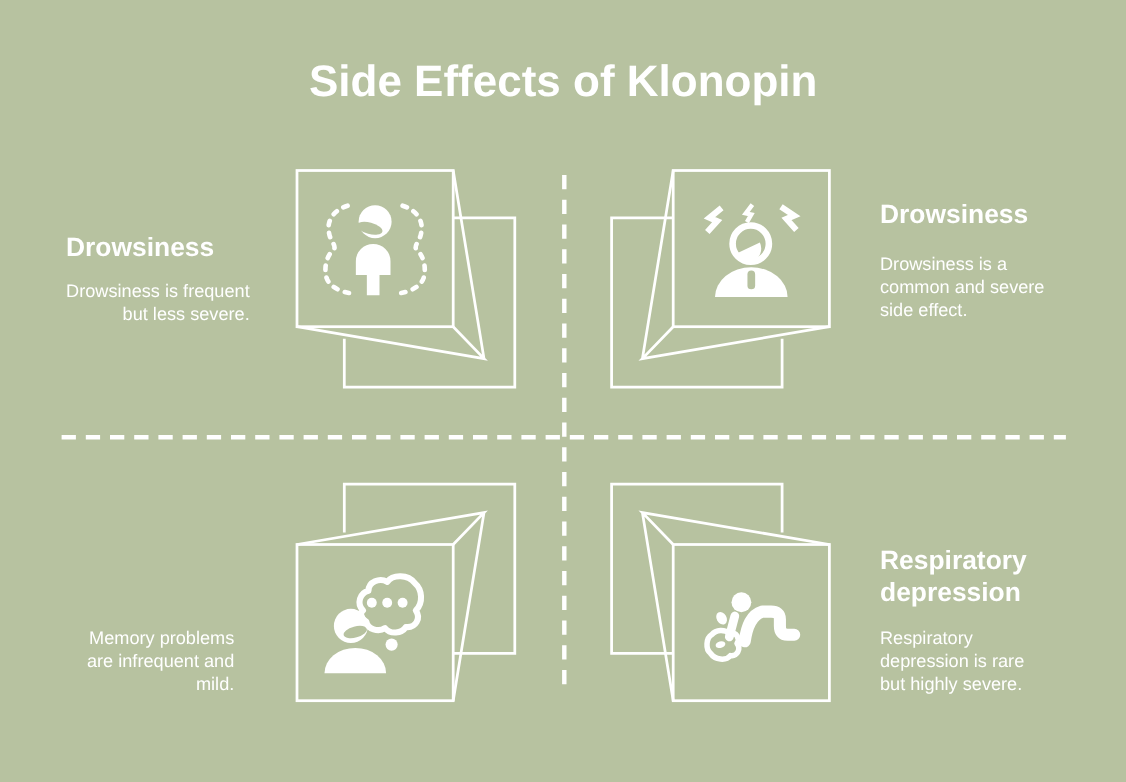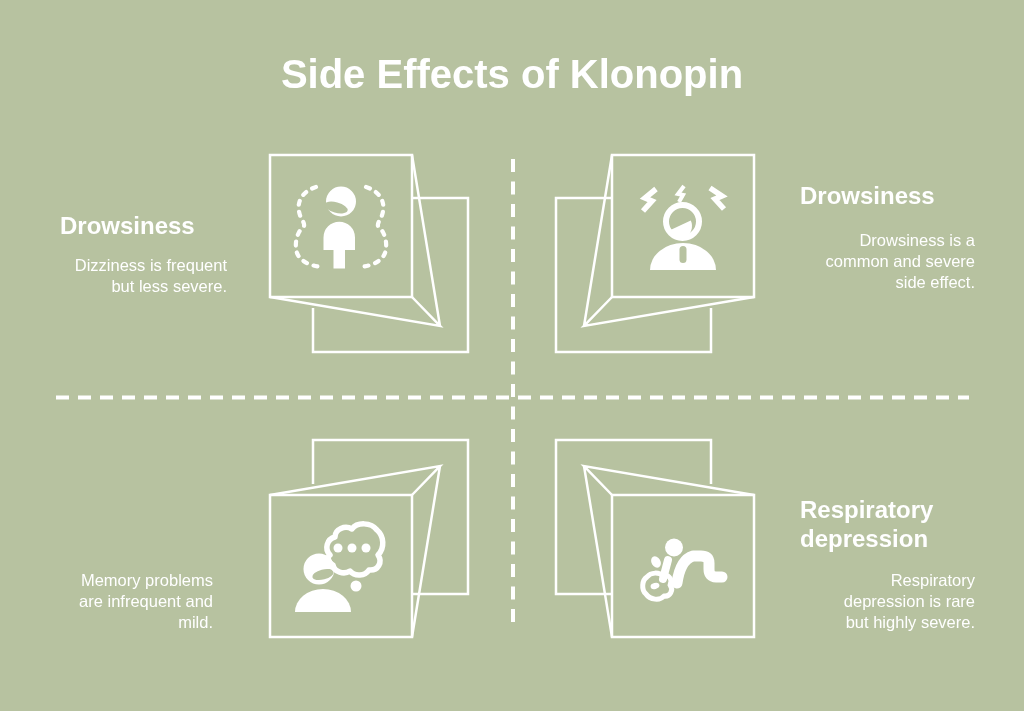--- a/index.html
+++ b/index.html
@@ -11,21 +11,21 @@
   .title{
     position:absolute;top:56px;left:0;width:100%;text-align:center;
     font-size:40px;font-weight:bold;line-height:36px;
   }
   .art{position:absolute;top:0;left:0;}
   .heading{
     position:absolute;font-size:24px;font-weight:bold;line-height:29px;
     white-space:pre-line;
   }
   .bodytext{
-    position:absolute;font-size:16.5px;line-height:21px;white-space:pre-line;text-align:right;
+    position:absolute;font-size:16.5px;line-height:21px;white-space:pre-line;
   }
   .align-right{text-align:right;}
   #tl-heading{left:60px;top:211px;}
   #tl-body{left:27px;top:255px;width:200px;}
   #tr-heading{left:800px;top:181px;text-align:center;}
   #tr-body{left:800px;top:230px;width:175px;}
   #bl-heading{left:28px;top:495px;width:140px;}
   #bl-body{left:13px;top:570px;width:200px;}
   #br-heading{left:800px;top:495px;}
   #br-body{left:800px;top:570px;width:175px;}
@@ -90,21 +90,21 @@
       <path d="M668,560 L663,579" stroke="#fff" stroke-width="8" stroke-linecap="round" fill="none"></path>
       <path d="M677,583 C679,569 683,559 693,556 L701,556 C706,556 709,558 709,563 L709,569 C709,574 711,577 716,577 L722,577" stroke="#fff" stroke-width="11" fill="none" stroke-linecap="round" stroke-linejoin="round"></path>
       <path d="M647,577 C651,572 659,572 663,576 C669,574 673,580 670,585 C674,590 670,597 664,596 C660,601 650,600 646,594 C641,590 642,580 647,577 Z" stroke="#fff" stroke-width="5" fill="none" stroke-linejoin="round"></path>
       <ellipse cx="655" cy="586" rx="4.5" ry="3" fill="#fff" transform="rotate(-15 655 586)"></ellipse>
     </g>
   </svg>
 
   <div class="title">Side Effects of Klonopin</div>
 
   <div class="heading" id="tl-heading">Drowsiness</div>
-  <div class="bodytext align-right" id="tl-body">Dizziness is frequent
+  <div class="bodytext align-right" id="tl-body">Drowsiness is frequent
 but less severe.</div>
 
   <div class="heading" id="tr-heading">Drowsiness</div>
   <div class="bodytext" id="tr-body">Drowsiness is a
 common and severe
 side effect.</div>
 
   <div class="bodytext align-right" id="bl-body">Memory problems
 are infrequent and
 mild.</div>

